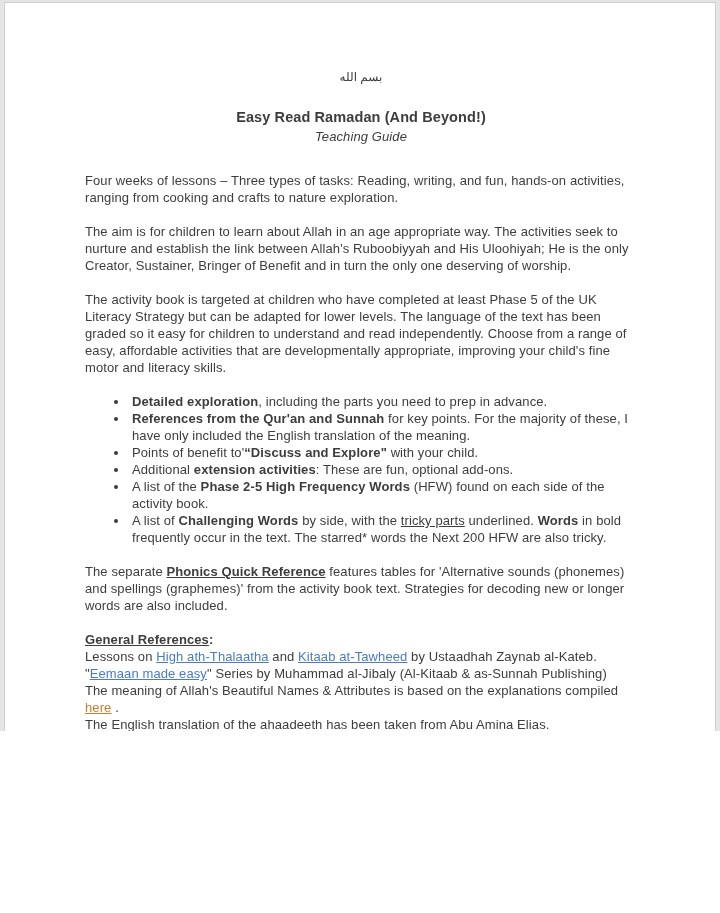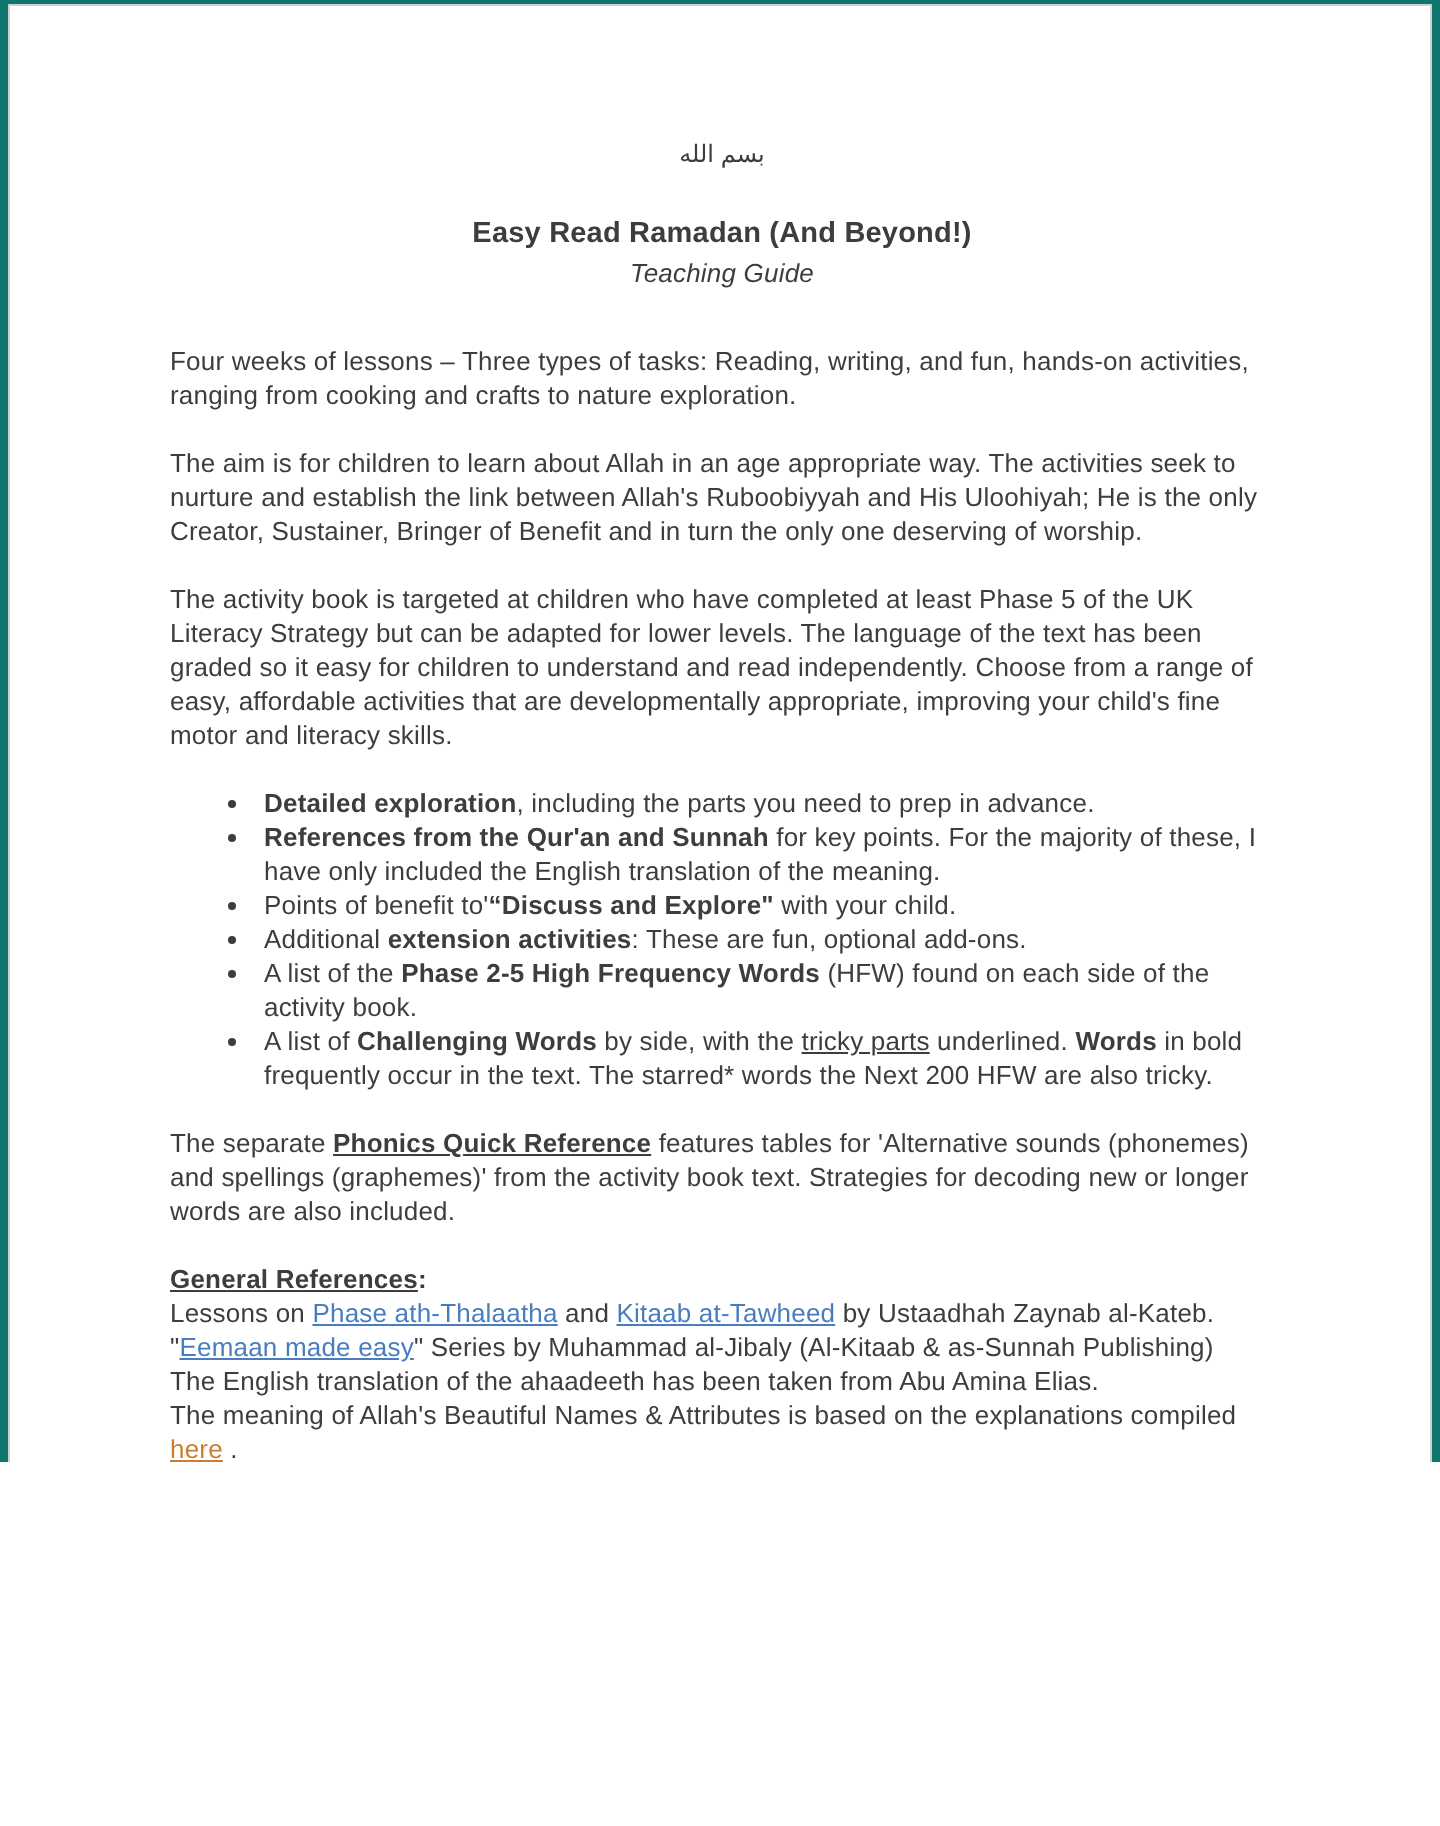--- a/index.html
+++ b/index.html
@@ -5,21 +5,21 @@
   html, body {
     margin: 0;
     padding: 0;
     background: #ffffff;
     font-family: "Liberation Sans", sans-serif;
   }
   .viewport {
     width: 720px;
     height: 731px;
     overflow: hidden;
-    background: #0f766e;
+    background: #e5e5e5;
   }
   .page {
     box-sizing: border-box;
     width: 712px;
     min-height: 911px;
     margin: 2px auto 0;
     background: #ffffff;
     border: 1px solid #cfcfcf;
     border-bottom: none;
   }
@@ -110,25 +110,25 @@
         <li><span>Additional </span><span class="b">extension activities</span><span>: These are fun, optional add-ons.</span></li>
         <li><span>A list of the </span><span class="b">Phase 2-5 High Frequency Words</span><span> (HFW) found on each side of the activity book.</span></li>
         <li><span>A list of </span><span class="b">Challenging Words</span><span> by side, with the </span><span class="u">tricky parts</span><span> underlined. </span><span class="b">Words</span><span> in bold frequently occur in the text. The starred* words the Next 200 HFW are also tricky.</span></li>
       </ul>
 
       <p class="para"><span>The separate </span><span class="bu">Phonics Quick Reference</span><span> features tables for 'Alternative sounds (phonemes) and spellings (graphemes)' from the activity book text. Strategies for decoding new or longer words are also included.</span></p>
 
       <div class="refs">
         <p class="ref-heading"><span class="hd">General References</span><span>:</span></p>
 
-        <p class="ref-line"><span>Lessons on </span><span class="link">Phase ath-Thalaatha</span><span> and </span><span class="link">Kitaab at-Tawheed</span><span> by Ustaadhah Zaynab al-Kateb.</span></p>
+        <p class="ref-line"><span>Lessons on </span><span class="link">High ath-Thalaatha</span><span> and </span><span class="link">Kitaab at-Tawheed</span><span> by Ustaadhah Zaynab al-Kateb.</span></p>
 
         <p class="ref-line"><span>"</span><span class="link">Eemaan made easy</span><span>" Series by Muhammad al-Jibaly (Al-Kitaab &amp; as-Sunnah Publishing)</span></p>
 
+        <p class="ref-line"><span>The meaning of Allah's Beautiful Names &amp; Attributes is based on the explanations compiled </span><span class="link-orange">here</span><span> .</span></p>
+
         <p class="ref-line">The English translation of the ahaadeeth has been taken from Abu Amina Elias.</p>
-
-        <p class="ref-line"><span>The meaning of Allah's Beautiful Names &amp; Attributes is based on the explanations compiled </span><span class="link-orange">here</span><span> .</span></p>
 
       </div>
 
     </div>
   </div>
 </div>
 
 </body></html>

